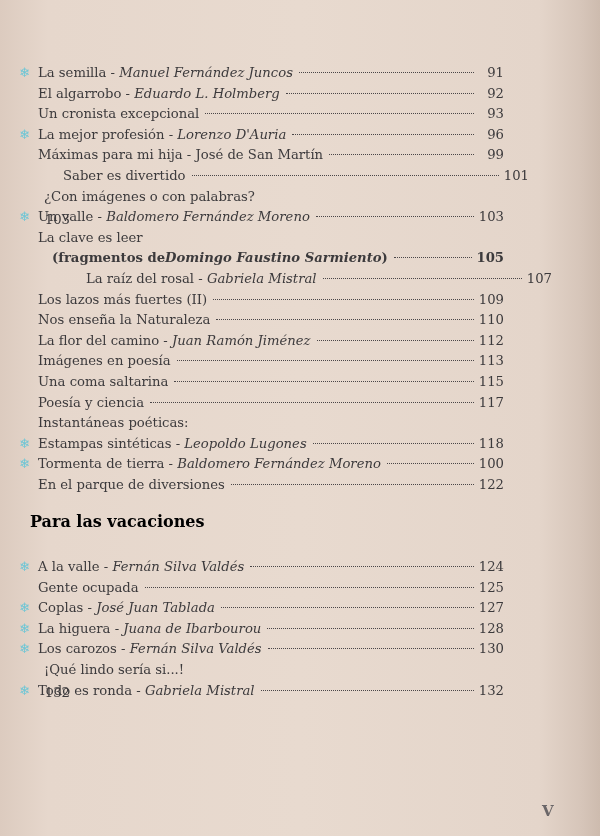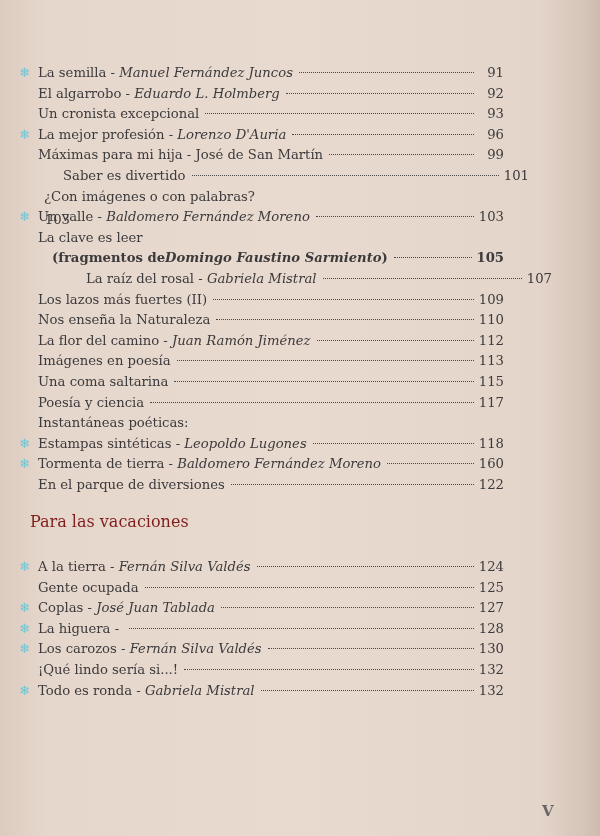--- a/index.html
+++ b/index.html
@@ -24,22 +24,22 @@
   .title { flex: none; }
   .sep { flex: none; white-space: pre; }
   .author { flex: none; font-style: italic; }
   .leader {
     flex: 1 1 auto; margin: 0 4px 0 6px; height: 10px;
     border-bottom: 1.6px dotted #4a4648; transform: translateY(-4px);
   }
   .page-num { flex: none; min-width: 26px; text-align: right; }
   .section-heading {
     position: absolute; left: 30px; top: 512px;
-    font-family: "DejaVu Serif", serif; font-weight: normal; font-size: 16px;
-    color: #7f1d1d;
+    font-family: "DejaVu Serif", serif; font-weight: bold; font-size: 16px;
+    color: #000000;
   }
   .folio {
     position: absolute; left: 542px; top: 802px;
     font-size: 15px; font-weight: bold; color: #6a6668;
   }
 </style>
 </head>
 <body>
 
 <div class="page">
@@ -154,33 +154,33 @@
         <span class="author">Leopoldo Lugones</span>
         <span class="leader"></span>
         <span class="page-num">118</span>
       </div>
       <div class="row" style="top: 453.4px;">
         <span class="star">❄</span>
         <span class="title">Tormenta de tierra</span>
         <span class="sep"> - </span>
         <span class="author">Baldomero Fernández Moreno</span>
         <span class="leader"></span>
-        <span class="page-num">160</span>
+        <span class="page-num">100</span>
       </div>
       <div class="row" style="top: 474px;">
         <span class="title">En el parque de diversiones</span>
         <span class="leader"></span>
         <span class="page-num">122</span>
       </div>
     </div>
   <div class="section-heading">Para las vacaciones</div>
   <div id="vac-list">
       <div class="row" style="top: 556px;">
         <span class="star">❄</span>
-        <span class="title">A la tierra</span>
+        <span class="title">A la valle</span>
         <span class="sep"> - </span>
         <span class="author">Fernán Silva Valdés</span>
         <span class="leader"></span>
         <span class="page-num">124</span>
       </div>
       <div class="row" style="top: 576.6px;">
         <span class="title">Gente ocupada</span>
         <span class="leader"></span>
         <span class="page-num">125</span>
       </div>
@@ -189,32 +189,33 @@
         <span class="title">Coplas</span>
         <span class="sep"> - </span>
         <span class="author">José Juan Tablada</span>
         <span class="leader"></span>
         <span class="page-num">127</span>
       </div>
       <div class="row" style="top: 617.8px;">
         <span class="star">❄</span>
         <span class="title">La higuera</span>
         <span class="sep"> - </span>
+        <span class="author">Juana de Ibarbourou</span>
         <span class="leader"></span>
         <span class="page-num">128</span>
       </div>
       <div class="row" style="top: 638.4px;">
         <span class="star">❄</span>
         <span class="title">Los carozos</span>
         <span class="sep"> - </span>
         <span class="author">Fernán Silva Valdés</span>
         <span class="leader"></span>
         <span class="page-num">130</span>
       </div>
-      <div class="row" style="top: 659px;">
+      <div class="row" style="top: 659px; flex-direction: column;">
         <span class="title">¡Qué lindo sería si...!</span>
         <span class="leader"></span>
         <span class="page-num">132</span>
       </div>
       <div class="row" style="top: 679.6px;">
         <span class="star">❄</span>
         <span class="title">Todo es ronda</span>
         <span class="sep"> - </span>
         <span class="author">Gabriela Mistral</span>
         <span class="leader"></span>

